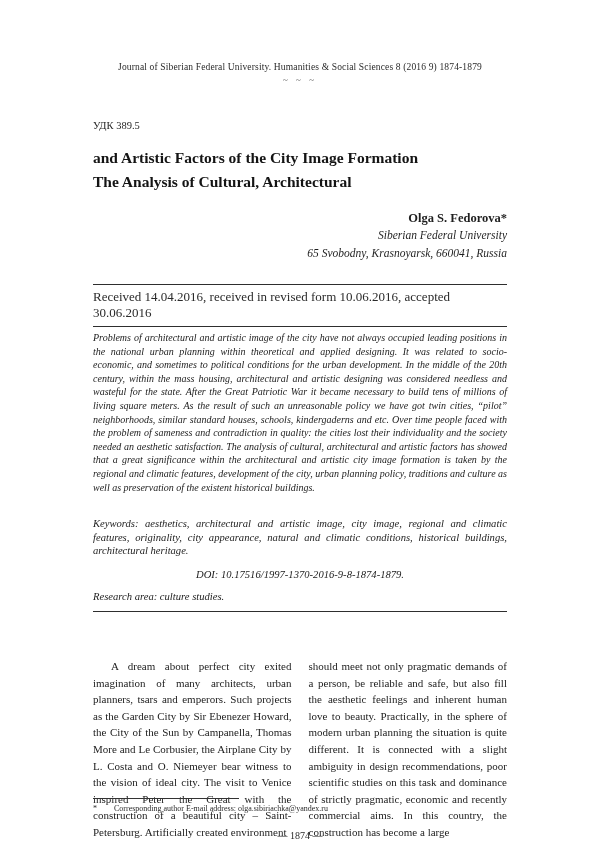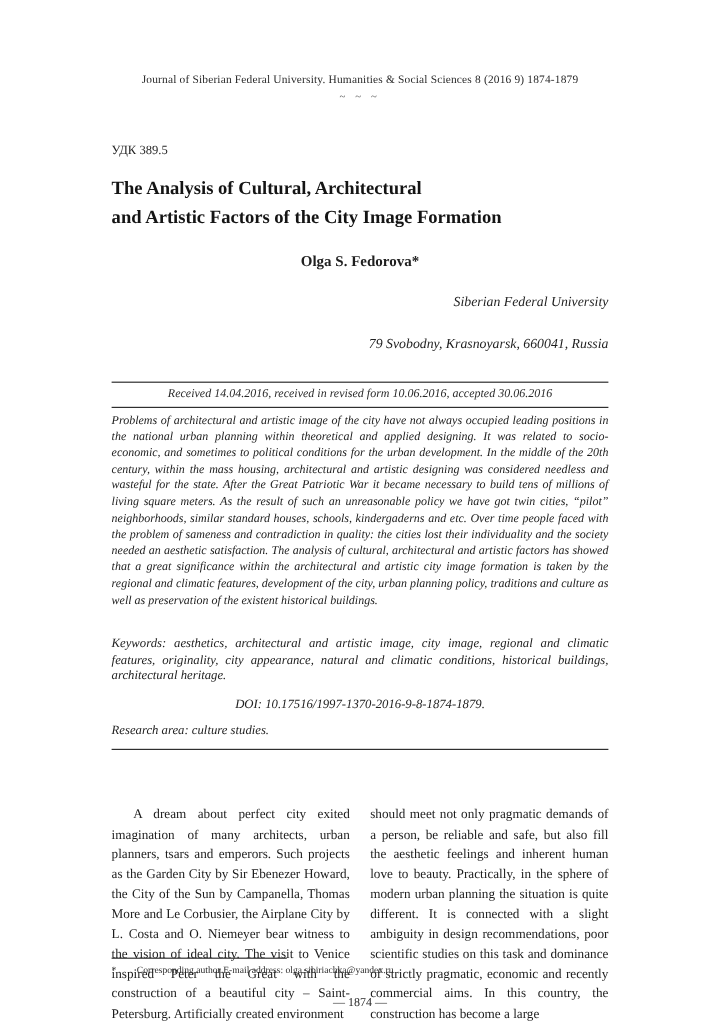--- a/index.html
+++ b/index.html
@@ -41,39 +41,37 @@
     color: #141414;
   }
   .title .title-line { display: block; }
   .author-block {
     margin-top: 17px;
     text-align: right;
   }
   .author-name {
     font-size: 12.5px;
     font-weight: bold;
-    text-align: center;
   }
   .affiliation {
     font-size: 11.5px;
     font-style: italic;
     line-height: 16.5px;
-    margin-top: 18px;
+    margin-top: 1px;
   }
   .received-block { margin-top: 23px; }
   .rule {
     border-top: 1px solid #2e2e2e;
     height: 0;
   }
   .received {
-    font-size: 10px;
-    text-align: center;
+    font-size: 13px;
+    text-align: left;
     padding: 4px 0 5px 0;
     color: #2a2a2a;
-    font-style: italic;
   }
   .abstract {
     margin-top: 4px;
     font-size: 10px;
     font-style: italic;
     line-height: 13.6px;
     text-align: justify;
     color: #222;
   }
   .keywords {
@@ -144,28 +142,28 @@
 <body>
 
 <div class="page">
 
   <div class="journal-header">Journal of  Siberian Federal University.  Humanities &amp; Social Sciences 8 (2016 9) 1874-1879</div>
   <div class="tildes">~  ~  ~</div>
 
   <div class="udc">УДК 389.5</div>
 
   <h1 class="title">
+    <span class="title-line">and Artistic Factors  of the City Image Formation</span>
     <span class="title-line">The Analysis of Cultural, Architectural</span>
-    <span class="title-line">and Artistic Factors  of the City Image Formation</span>
   </h1>
 
   <div class="author-block">
     <div class="author-name">Olga S. Fedorova*</div>
     <div class="affiliation">Siberian Federal University</div>
-    <div class="affiliation">79 Svobodny, Krasnoyarsk, 660041, Russia</div>
+    <div class="affiliation">65 Svobodny, Krasnoyarsk, 660041, Russia</div>
   </div>
 
   <div class="received-block">
     <div class="rule"></div>
     <div class="received">Received 14.04.2016, received in revised form 10.06.2016, accepted 30.06.2016</div>
     <div class="rule"></div>
   </div>
 
   <p class="abstract">Problems of architectural and artistic image of the city have not always occupied leading positions in the national urban planning within theoretical and applied designing. It was related to socio-economic, and sometimes to political conditions for the urban development. In the middle of the 20th century, within the mass housing, architectural and artistic designing was considered needless and wasteful for the state. After the Great Patriotic War it became necessary to build tens of millions of living square meters. As the result of such an unreasonable policy we have got twin cities, “pilot” neighborhoods, similar standard houses, schools, kindergaderns and etc. Over time people faced with the problem of sameness and contradiction in quality: the cities lost their individuality and the society needed an aesthetic satisfaction. The analysis of cultural, architectural and artistic factors has showed that a great significance within the architectural and artistic city image formation is taken by the regional and climatic features, development of the city, urban planning policy, traditions and culture as well as preservation of the existent historical buildings.</p>
 

